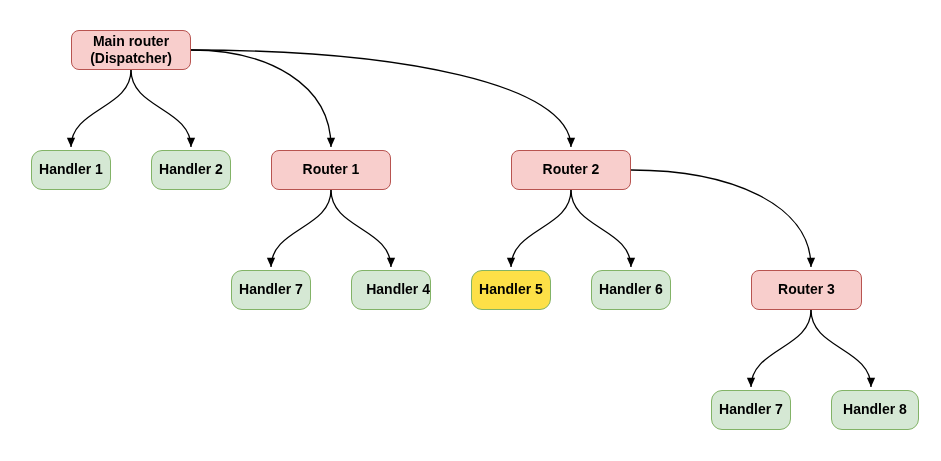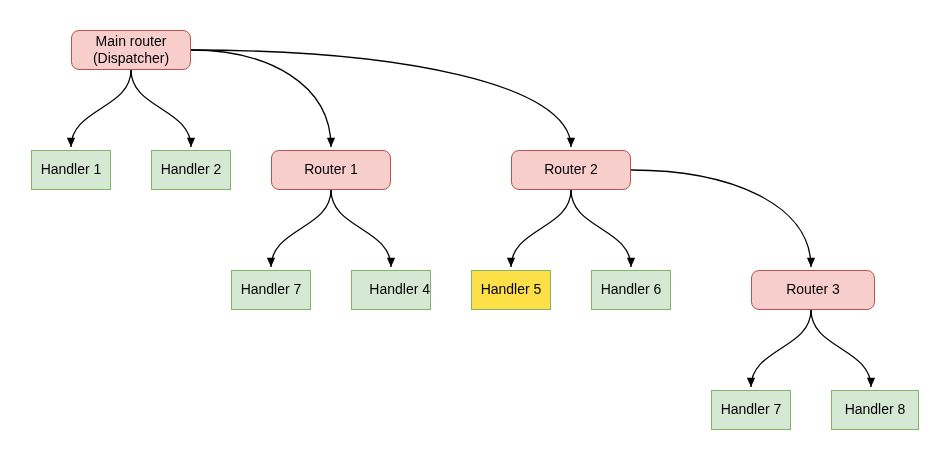--- a/index.html
+++ b/index.html
@@ -7,20 +7,21 @@
     padding: 0;
     background: #ffffff;
     font-family: "Liberation Sans", "DejaVu Sans", sans-serif;
   }
   .canvas {
     position: relative;
     width: 941px;
     height: 461px;
     background: #ffffff;
     overflow: hidden;
+    font-weight: bold;
   }
   .edge-layer {
     position: absolute;
     left: 0;
     top: 0;
     width: 941px;
     height: 461px;
   }
   .edge-layer path.edge {
     fill: none;
@@ -38,21 +39,21 @@
     line-height: 1.22;
     color: #000000;
     white-space: pre-line;
     border-style: solid;
     border-width: 1.3px;
   }
   .node.router {
     border-radius: 8px;
   }
   .node.handler {
-    border-radius: 0;
+    border-radius: 11px;
   }
 </style>
 </head>
 <body>
 
 <div class="canvas">
   <svg class="edge-layer" width="941" height="461" viewBox="0 0 941 461" xmlns="http://www.w3.org/2000/svg">
     <defs>
       <marker id="arrowhead" viewBox="0 0 12 12" refX="11" refY="6" markerWidth="11" markerHeight="11" orient="auto-start-reverse" markerUnits="userSpaceOnUse">
         <path d="M1,1.5 L11,6 L1,10.5 Z" fill="#000000"></path>
@@ -76,17 +77,17 @@
       <div class="node router" style="left: 71px; top: 30px; width: 120px; height: 40px; background: rgb(248, 206, 204); border-color: rgb(184, 84, 80); color: rgb(0, 0, 0);"><span>Main router
 (Dispatcher)</span></div>
       <div class="node handler" style="left: 31px; top: 150px; width: 80px; height: 40px; background: rgb(213, 232, 212); border-color: rgb(130, 179, 102); color: rgb(0, 0, 0);"><span>Handler 1</span></div>
       <div class="node handler" style="left: 151px; top: 150px; width: 80px; height: 40px; background: rgb(213, 232, 212); border-color: rgb(130, 179, 102); color: rgb(0, 0, 0);"><span>Handler 2</span></div>
       <div class="node router" style="left: 271px; top: 150px; width: 120px; height: 40px; background: rgb(248, 206, 204); border-color: rgb(184, 84, 80); color: rgb(0, 0, 0);"><span>Router 1</span></div>
       <div class="node router" style="left: 511px; top: 150px; width: 120px; height: 40px; background: rgb(248, 206, 204); border-color: rgb(184, 84, 80); color: rgb(0, 0, 0); text-align: right;"><span>Router 2</span></div>
       <div class="node handler" style="left: 231px; top: 270px; width: 80px; height: 40px; background: rgb(213, 232, 212); border-color: rgb(130, 179, 102); color: rgb(0, 0, 0);"><span>Handler 7</span></div>
       <div class="node handler" style="left: 351px; top: 270px; width: 80px; height: 40px; background: rgb(213, 232, 212); border-color: rgb(130, 179, 102); color: rgb(0, 0, 0); justify-content: flex-end;"><span>Handler 4</span></div>
       <div class="node handler" style="left: 471px; top: 270px; width: 80px; height: 40px; background: #fde047; border-color: rgb(130, 179, 102); color: rgb(0, 0, 0);"><span>Handler 5</span></div>
       <div class="node handler" style="left: 591px; top: 270px; width: 80px; height: 40px; background: rgb(213, 232, 212); border-color: rgb(130, 179, 102); color: rgb(0, 0, 0);"><span>Handler 6</span></div>
-      <div class="node router" style="left: 751px; top: 270px; width: 124px; height: 40px; background: rgb(248, 206, 204); border-color: rgb(184, 84, 80); color: rgb(0, 0, 0);"><span>Router 3</span></div>
+      <div class="node router" style="left: 751px; top: 270px; width: 111px; height: 40px; background: rgb(248, 206, 204); border-color: rgb(184, 84, 80); color: rgb(0, 0, 0);"><span>Router 3</span></div>
       <div class="node handler" style="left: 711px; top: 390px; width: 80px; height: 40px; background: rgb(213, 232, 212); border-color: rgb(130, 179, 102); color: rgb(0, 0, 0);"><span>Handler 7</span></div>
       <div class="node handler" style="left: 831px; top: 390px; width: 88px; height: 40px; background: rgb(213, 232, 212); border-color: rgb(130, 179, 102); color: rgb(0, 0, 0);"><span>Handler 8</span></div>
     </div>
 </div>
 
 </body></html>

